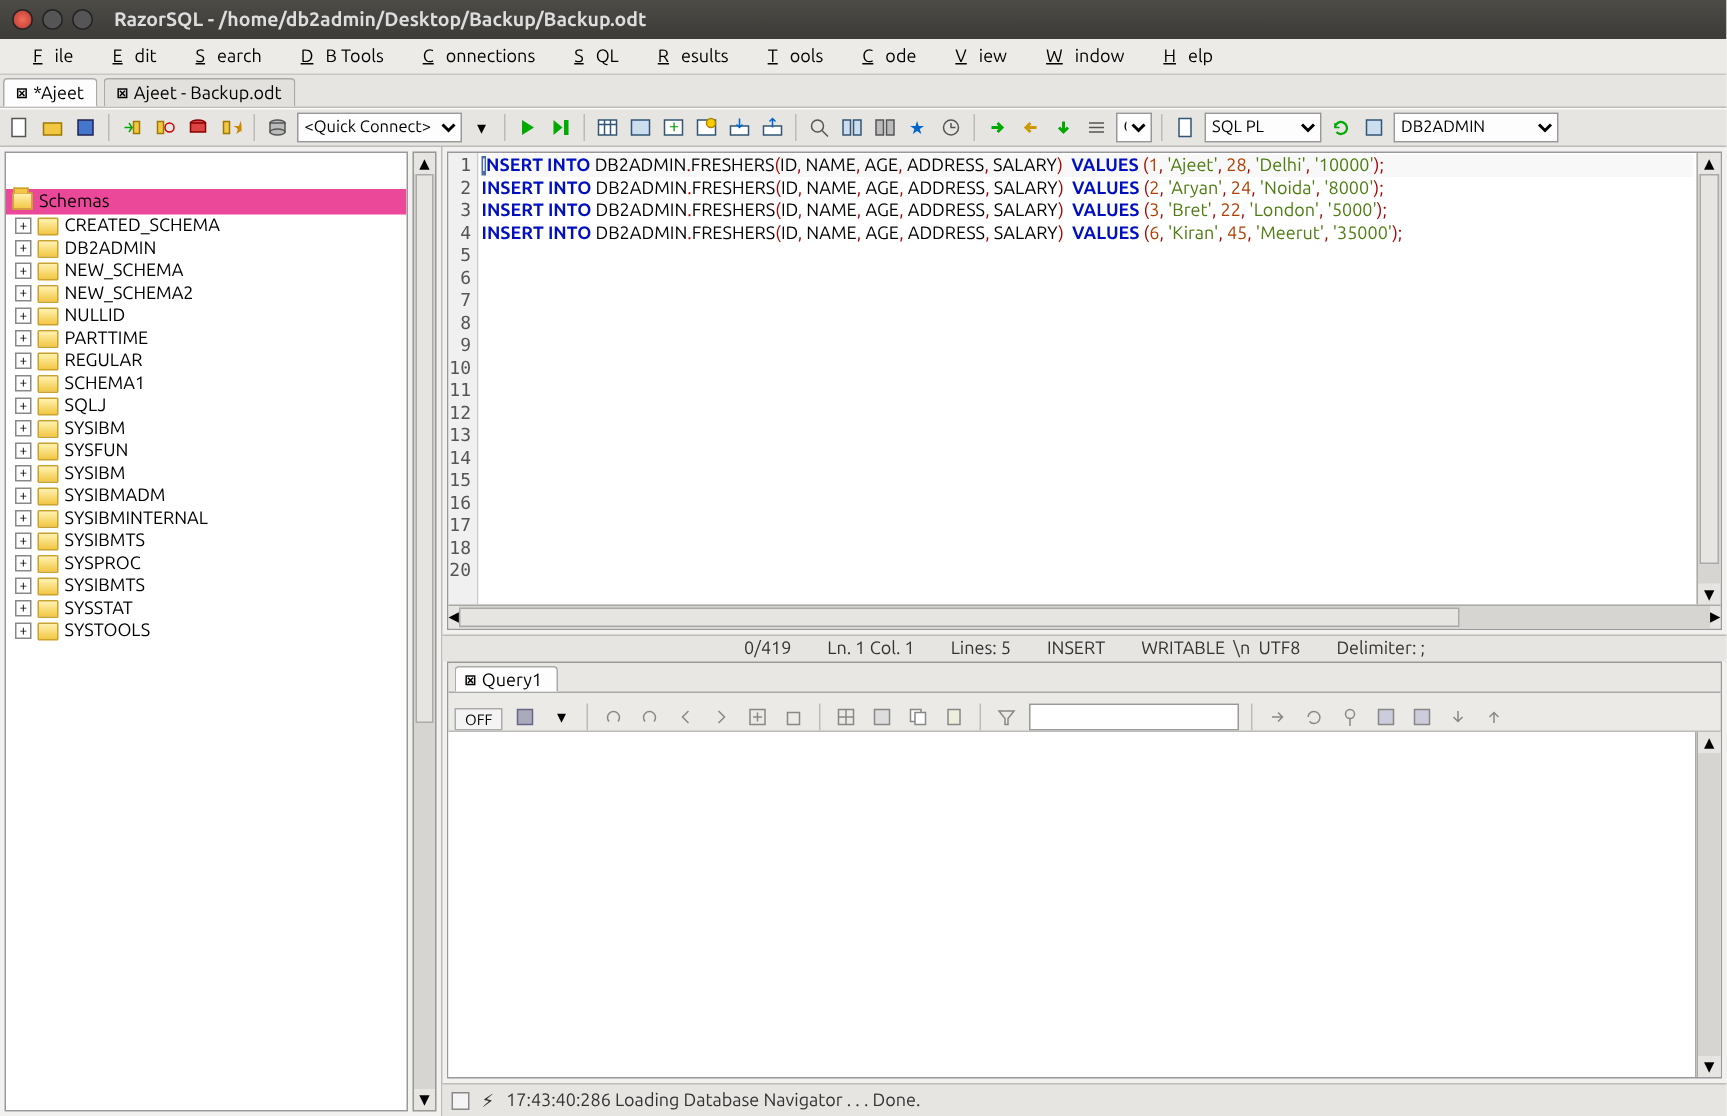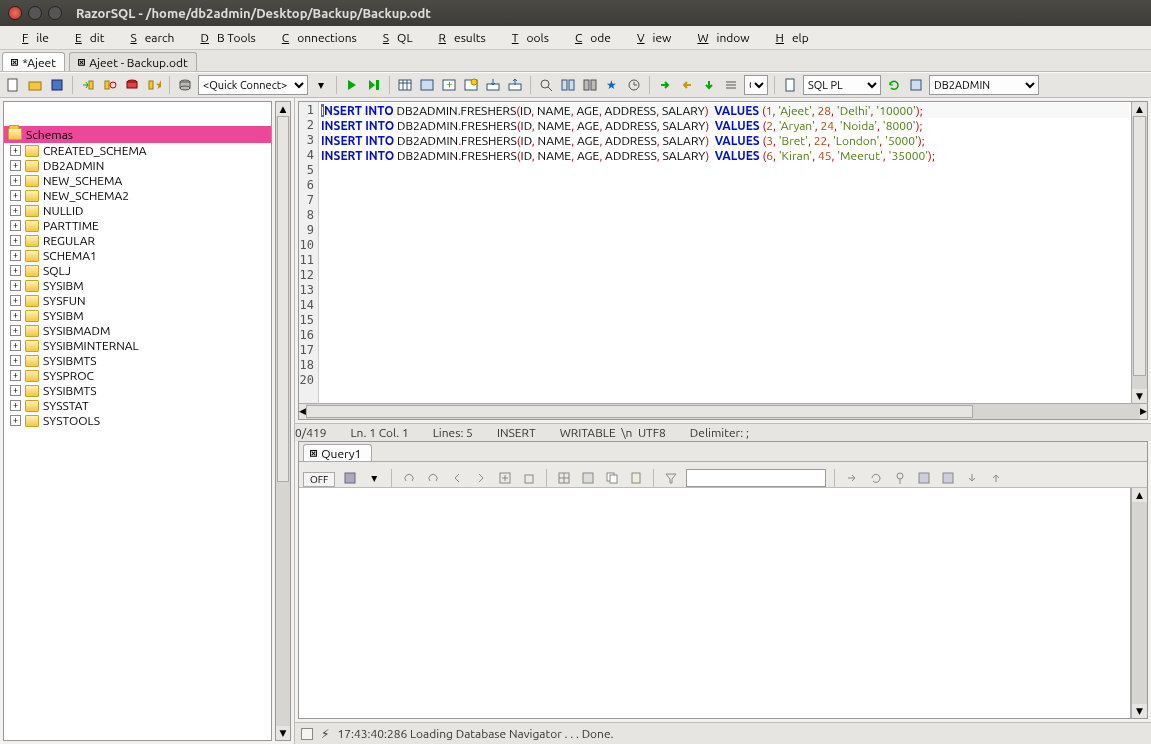--- a/index.html
+++ b/index.html
@@ -43,21 +43,21 @@
 .code { flex:1; background:#fff; font-family:"DejaVu Sans Mono",monospace; font-size:12px; padding:1px 2px; white-space:pre; overflow:hidden; line-height:15px; }
 .kw { color:#0010c0; font-weight:bold; }
 .num { color:#b04000; }
 .str { color:#4d7c0f; }
 .pun { color:#a00; }
 .line1bg { background:#f8f8f8; }
 .edscroll-v { width:16px; background:#e6e5e1; border-left:1px solid #aaa; display:flex; flex-direction:column; }
 .edscroll-h { height:16px; background:#e6e5e1; border-top:1px solid #aaa; display:flex; }
 .htrack { flex:1; background:#d6d5d1; position:relative; }
 .hthumb { position:absolute; top:1px; bottom:1px; left:0; width:80%; background:#e6e5e1; border:1px solid #aaa; }
-.status1 { height:18px; background:#e6e5e1; border-top:1px solid #bdbcb8; font-size:11px; color:#333; display:flex; align-items:center; gap:24px; }
+.status1 { height:18px; background:#e6e5e1; border-top:1px solid #bdbcb8; font-size:11px; color:#333; display:flex; align-items:center; justify-content:center; gap:24px; }
 
 .qpane { flex:1; display:flex; flex-direction:column; border:1px solid #999; margin:0 3px 3px 3px; min-height:0; }
 .qtabs { height:20px; background:#e8e7e3; display:flex; align-items:stretch; border-bottom:1px solid #aaa; }
 .qtab { display:flex; align-items:center; gap:4px; padding:0 10px 0 6px; border:1px solid #aaa; border-bottom:none; background:#fdfdfd; margin:2px 0 0 4px; border-radius:3px 3px 0 0; }
 .qtoolbar { height:26px; background:#ebeae6; border-bottom:1px solid #bdbcb8; display:flex; align-items:flex-end; padding:0 4px; gap:6px; }
 .offbtn { padding:1px 6px; border:1px solid #aaa; background:#f4f4f4; font-size:10px; cursor:pointer; }
 .qsearch { width:140px; height:18px; border:1px solid #999; background:#fff; }
 .qbody { flex:1; background:#f5f5f5; display:flex; min-height:0; }
 .qinner { flex:1; background:#fff; margin:0; border-right:1px solid #aaa; }
 

